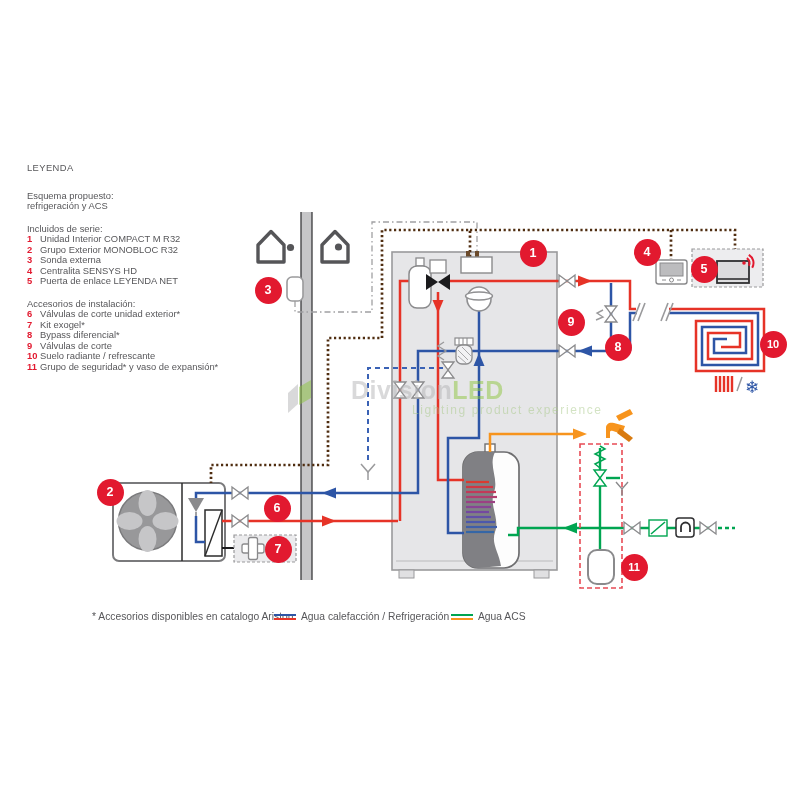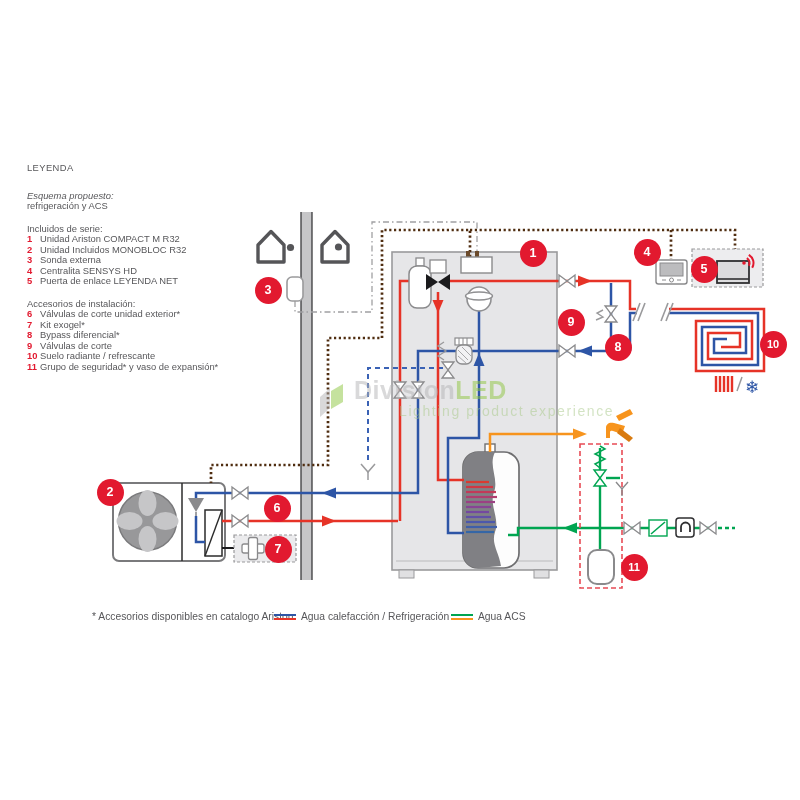--- a/index.html
+++ b/index.html
@@ -3,45 +3,45 @@
 <meta charset="utf-8">
 <style>
   html,body{margin:0;padding:0;width:800px;height:800px;background:#ffffff;overflow:hidden;
             font-family:"Liberation Sans",sans-serif;}
   #stage{position:relative;width:800px;height:800px;background:#fff;}
   #diagram-svg{position:absolute;left:0;top:0;z-index:1;}
   
   #legend{position:absolute;left:27px;top:163px;width:300px;color:#57575a;font-size:9.4px;
           line-height:10.5px;z-index:3;}
   #legend .lg-title{margin-bottom:17px;letter-spacing:.4px;}
-  #legend .lg-head{margin-top:0;font-style:italic;}
+  #legend .lg-head{margin-top:0;}
   #legend .lg-gap{margin-top:12px;}
   #legend .lg-gap2{margin-top:12px;}
   .lg-row{display:flex;}
   .lg-num{width:13px;color:#e2192f;font-weight:bold;flex:0 0 13px;}
   
   #footer{position:absolute;left:0;top:603px;width:800px;height:28px;z-index:3;color:#57575a;
           font-size:10.3px;text-align:right;}
   #footer .fnote{position:absolute;left:92px;top:8px;}
   .pair{position:absolute;width:22px;height:7px;top:11px;}
   .pair .bar{height:2.2px;margin-bottom:2px;}
   #footer .flabel1{position:absolute;left:301px;top:8px;}
   #footer .flabel2{position:absolute;left:478px;top:8px;}
   
   .badge{position:absolute;width:27px;height:27px;border-radius:50%;background:#e2192f;color:#fff;
          font-weight:bold;font-size:12.5px;display:flex;align-items:center;justify-content:center;
          z-index:4;}
   .badge.small{font-size:11px;}
   
-  #watermark{position:absolute;left:318px;top:377px;z-index:2;opacity:.5;display:flex;
-             align-items:flex-end;pointer-events:none;}
+  #watermark{position:absolute;left:286px;top:377px;z-index:2;opacity:.5;display:flex;
+             align-items:center;pointer-events:none;gap:29px;}
   #wm-text{margin-left:6px;}
   #wm-main{font-size:25px;font-weight:bold;color:#b4b4b6;line-height:26px;letter-spacing:.5px;}
   #wm-main .wm-green{color:#8dc63f;}
-  #wm-sub{font-size:14px;color:#a9c98a;letter-spacing:1.6px;margin-top:0px;margin-left:2px;padding-left:43px;}
+  #wm-sub{font-size:12px;color:#a9c98a;letter-spacing:1.6px;margin-top:0px;margin-left:18px;padding-left:43px;}
 </style>
 </head>
 <body>
 
 <div id="stage">
 
 <svg id="diagram-svg" width="800" height="800" viewBox="0 0 800 800">
 
   <g>
     <rect x="301" y="212" width="11" height="368" fill="#c6c6c8"></rect>
@@ -313,25 +313,25 @@
 </div>
 
 <div id="legend">
   <div class="lg-title">LEYENDA</div>
   <div class="lg-head">Esquema propuesto:</div>
   <div>refrigeración y ACS</div>
   <div class="lg-gap">Incluidos de serie:</div>
   <div>
         <div class="lg-row">
           <span class="lg-num">1</span>
-          <span>Unidad Ariston COMPACT M R32</span>
+          <span>Unidad Interior COMPACT M R32</span>
         </div>
         <div class="lg-row">
           <span class="lg-num">2</span>
-          <span>Unidad Incluidos MONOBLOC R32</span>
+          <span>Grupo Exterior MONOBLOC R32</span>
         </div>
         <div class="lg-row">
           <span class="lg-num">3</span>
           <span>Sonda externa</span>
         </div>
         <div class="lg-row">
           <span class="lg-num">4</span>
           <span>Centralita SENSYS HD</span>
         </div>
         <div class="lg-row">

